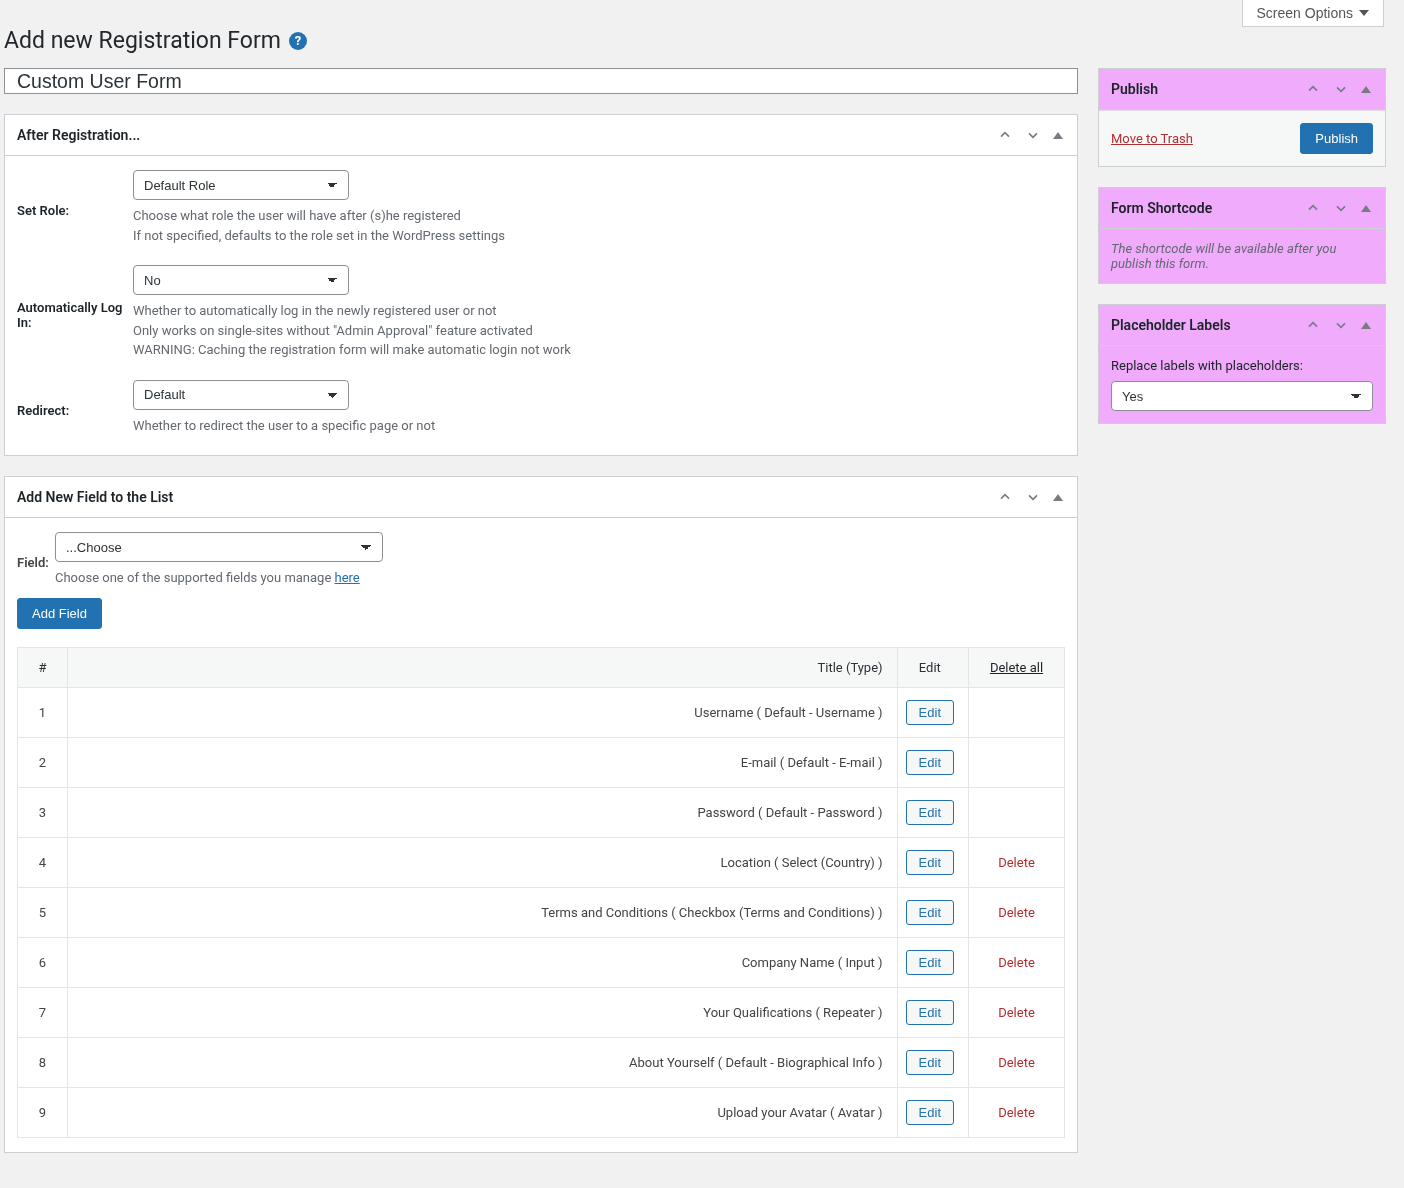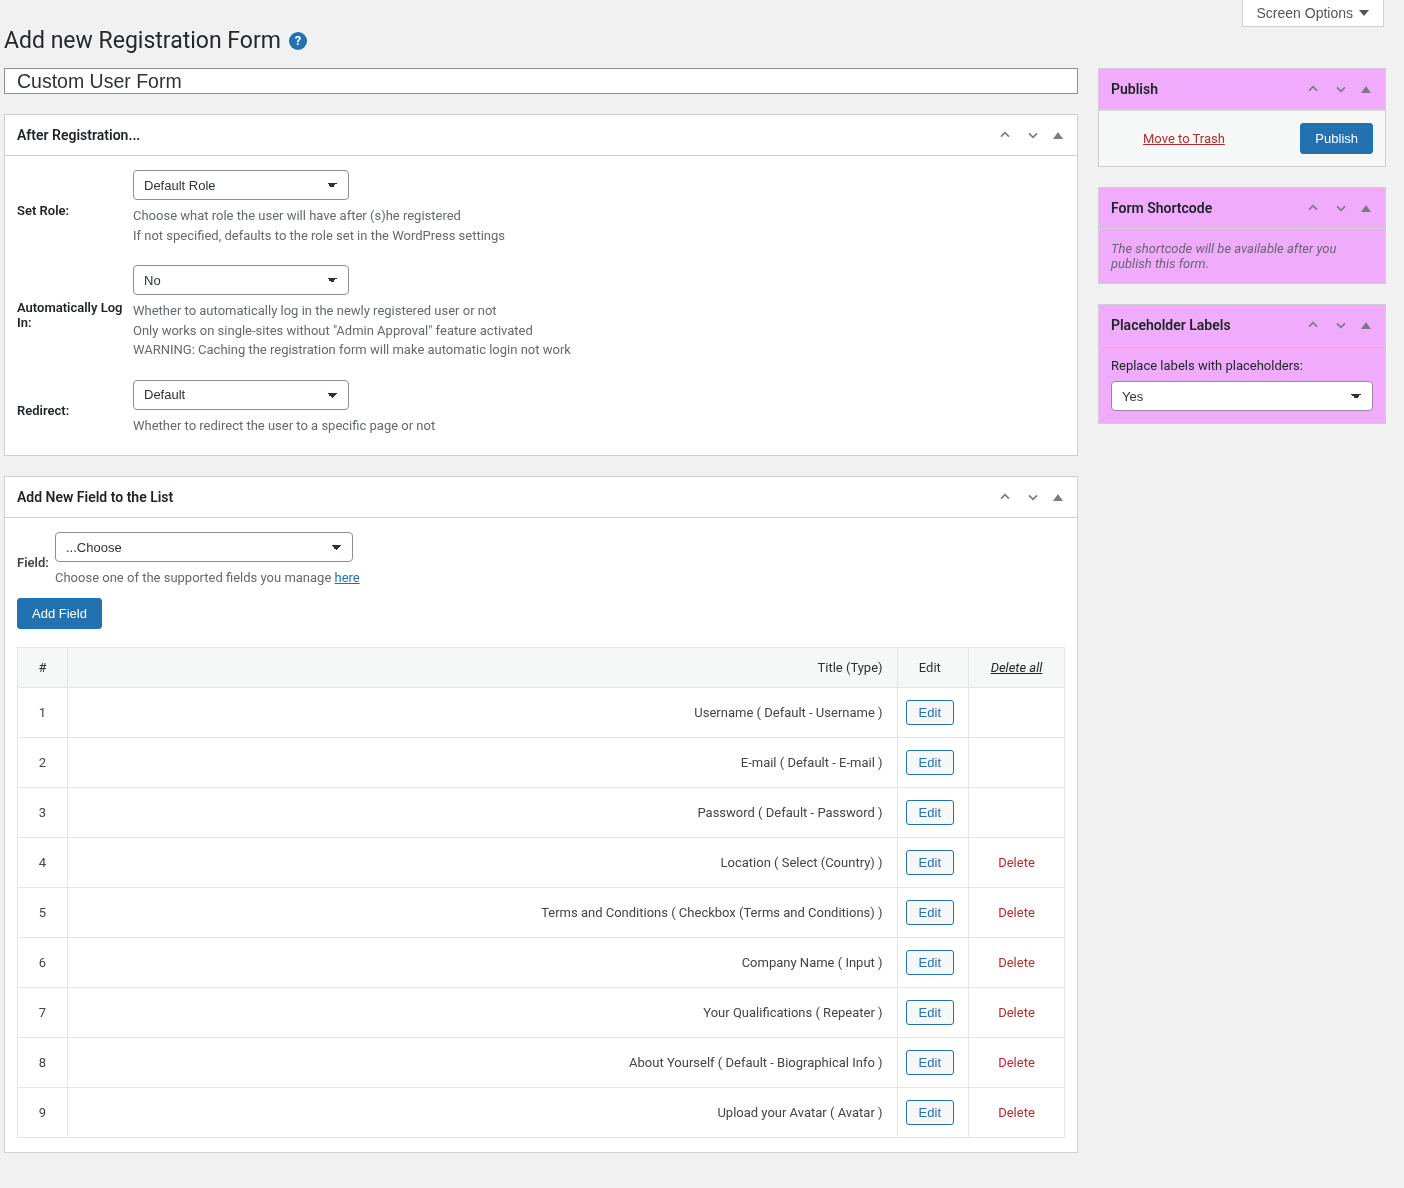--- a/index.html
+++ b/index.html
@@ -30,37 +30,37 @@
 .postbox-header h2 { font-size:14px; font-weight:600; color:#1d2327; padding:12px;}
 .postbox-ctrls { display:flex; gap:4px; padding-right:10px; }
 .pb-btn { background:none; border:none; cursor:pointer; padding:4px; color:#787c82; display:flex; align-items:center;}
 .tri { width:0;height:0;border-left:5px solid transparent;border-right:5px solid transparent;border-bottom:7px solid #787c82;}
 .inside { padding:14px 12px;}
 .field-row { display:flex; align-items:center; margin-bottom:20px;}
 .field-row:last-child{margin-bottom:6px;}
 .field-label { width:116px; flex-shrink:0; font-weight:600; color:#1d2327; font-size:13px; padding-top:6px;}
 .field-ctrl { flex:1;}
 select.wp-select { width:216px; height:30px; padding:0 28px 0 10px; border:1px solid #8c8f94; border-radius:4px; background:#fff; font-size:13px; color:#2c3338; appearance:none; -webkit-appearance:none; background-image: linear-gradient(45deg, transparent 50%, #2c3338 50%), linear-gradient(-45deg, transparent 50%, #2c3338 50%); background-position: calc(100% - 16px) 12px, calc(100% - 11px) 12px; background-size:5px 5px; background-repeat:no-repeat;}
-select.wp-select.wide { width:298px;}
+select.wp-select.wide { width:328px;}
 .desc { font-size:13px; color:#646970; margin-top:6px; line-height:1.5;}
 .desc a { color:#2271b1; text-decoration:underline;}
 .btn-primary { background:#2271b1; color:#fff; border:1px solid #2271b1; padding:7px 14px; border-radius:3px; font-size:13px; cursor:pointer;}
 .btn-secondary { background:#f6f7f7; border:1px solid #2271b1; color:#2271b1; padding:4px 12px; border-radius:3px; font-size:13px; cursor:pointer;}
 .widefat { width:100%; border:1px solid #c3c4c7; border-collapse:collapse; margin-top:18px; background:#fff;}
 .widefat th, .widefat td { border:1px solid #e5e5e5; padding:12px 14px; font-size:13px; text-align:right;}
 .widefat thead th { background:#f6f7f7; font-weight:400; color:#2c3338;}
 .widefat th.num, .widefat td.num { width:50px; text-align:center;}
 .widefat th.edit-col, .widefat td.edit-col { width:70px; text-align:center;padding-left:8px;}
 .widefat th.del-col, .widefat td.del-col { width:96px; text-align:center;}
 .delete-link { color:#b32d2e; cursor:pointer; text-decoration:none;}
-.delete-all { text-decoration:underline; color:#1d2327;font-style:italic;}
+.delete-all { text-decoration:underline; color:#1d2327;}
 .side-postbox { background:#f0abfc; border:1px solid #ccd0d4; margin-bottom:20px;}
 .side-postbox .postbox-header h2 { font-size:14px; }
 .publish-inside { background:#f6f7f7; padding:12px; display:flex; align-items:center; justify-content:space-between; border-top:1px solid #dcdcde;}
-.trash-link { color:#b32d2e; font-size:13px;margin-left:32px;}
+.trash-link { color:#b32d2e; font-size:13px;}
 .side-inside { padding:12px; font-size:13px; color:#646970; font-style:italic;}
 .side-inside.no-italic{font-style:normal;color:#1d2327;}
 .side-inside select{ width:100%; margin-top:8px;}
 .field-label-narrow{width:38px;flex-shrink:0;font-weight:600;padding-top:6px;}
 svg.chev-svg{width:16px;height:16px;stroke:#787c82;stroke-width:2;fill:none;}
 </style>
 </head>
 <body>
 
 <div class="top-bar">

